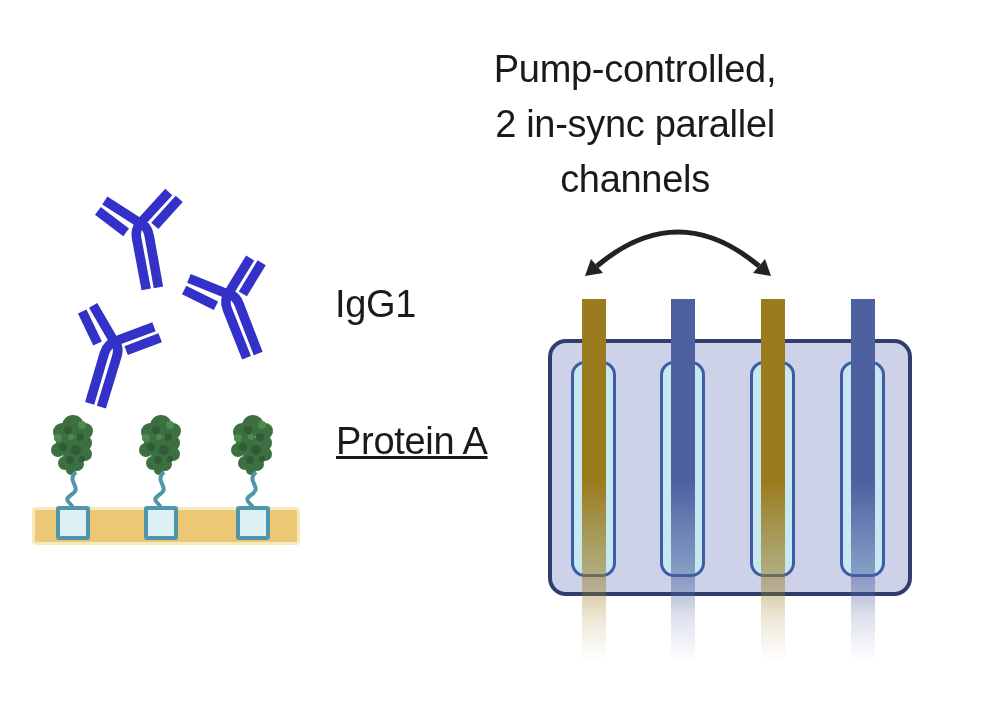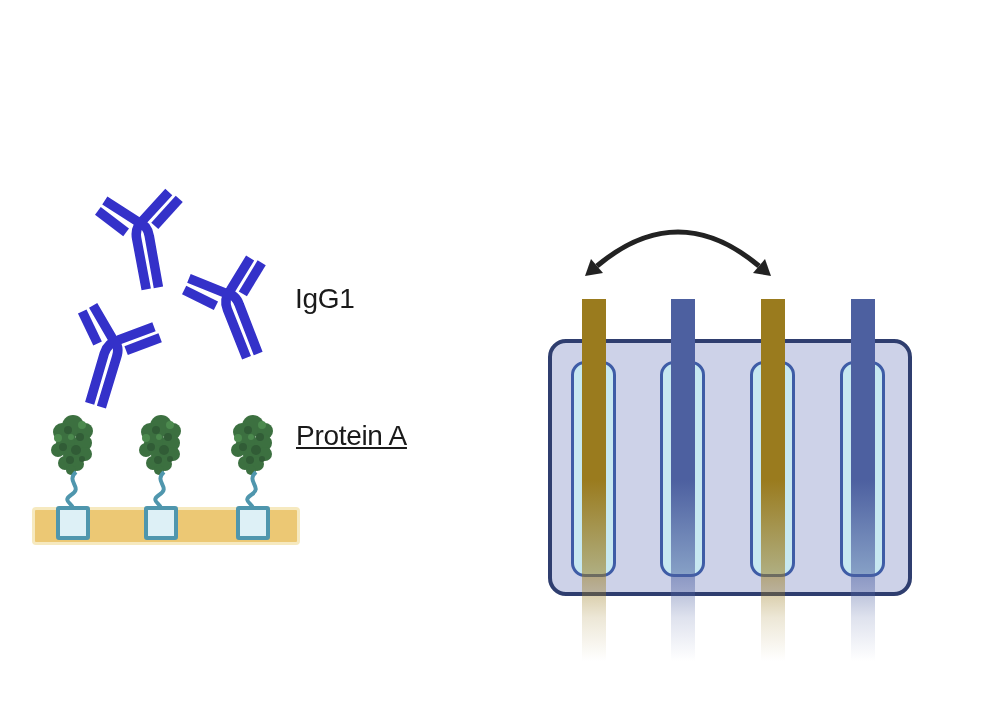--- a/index.html
+++ b/index.html
@@ -40,21 +40,21 @@
 
   .arrow-svg { left:575px; top:198px; width:210px; height:84px; z-index:4; overflow:visible; }
 
   
   .ab { width:100px; height:120px; z-index:2; }
   #ab1 { left:83px;  top:174px; transform:rotate(5deg); }
   #ab2 { left:53px;  top:288px; transform:rotate(32deg); }
   #ab3 { left:173px; top:246px; transform:rotate(-6deg); }
 
   .side-label {
-    font-size:28px; color:var(--text-black,#1a1a1a); white-space:nowrap; letter-spacing:-0.3px;
+    font-size:38px; color:var(--text-black,#1a1a1a); white-space:nowrap; letter-spacing:-0.3px;margin-left:40px;
   }
   #igg1-label     { left:295px; top:283px; }
   #protein-label  { left:296px; top:420px;text-decoration:underline; }
 
   .surface-bar {
     left:32px; top:507px; width:268px; height:38px;
     background:var(--surface-tan,#ECC874);
     border:3px solid var(--surface-tan-light,#F6E9BF);
     border-radius:4px; box-sizing:border-box; z-index:1;
   }
@@ -126,20 +126,25 @@
       <use href="#protein-unit-shape"></use>
     </svg>
   <svg id="pu3" class="abs punit" viewBox="0 0 72 132">
       <use href="#protein-unit-shape"></use>
     </svg>
 
   <div class="abs surface-bar"></div>
 
   <div id="protein-label" class="abs side-label">Protein A</div>
 
+  <div class="abs title">
+    <span>Pump-controlled,</span>
+    <span>2 in-sync parallel</span>
+    <span>channels</span>
+  </div>
 
   <svg class="abs arrow-svg" viewBox="0 0 210 84">
     <path d="M 22 68 Q 103 0 184 68" fill="none" style="stroke:var(--arrow-black,#222)" stroke-width="5"></path>
     <polygon points="10,78 16,61 28,75" style="fill:var(--arrow-black,#222)"></polygon>
     <polygon points="196,78 190,61 178,75" style="fill:var(--arrow-black,#222)"></polygon>
   </svg>
 
   <div class="abs device"></div>
 
   <div class="abs channel ch1"></div>

